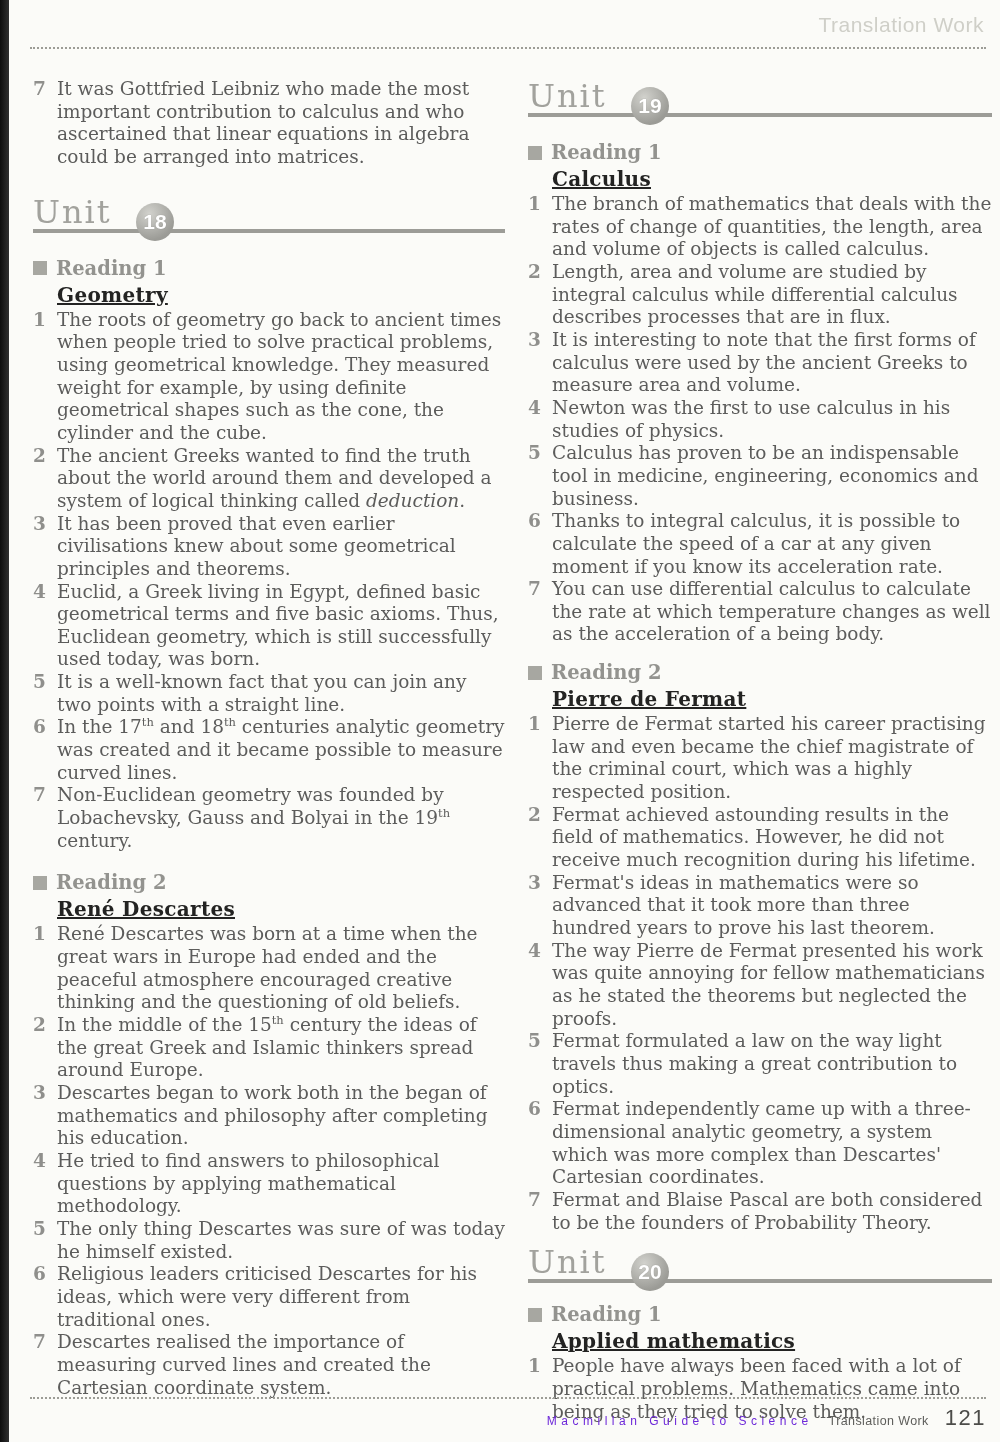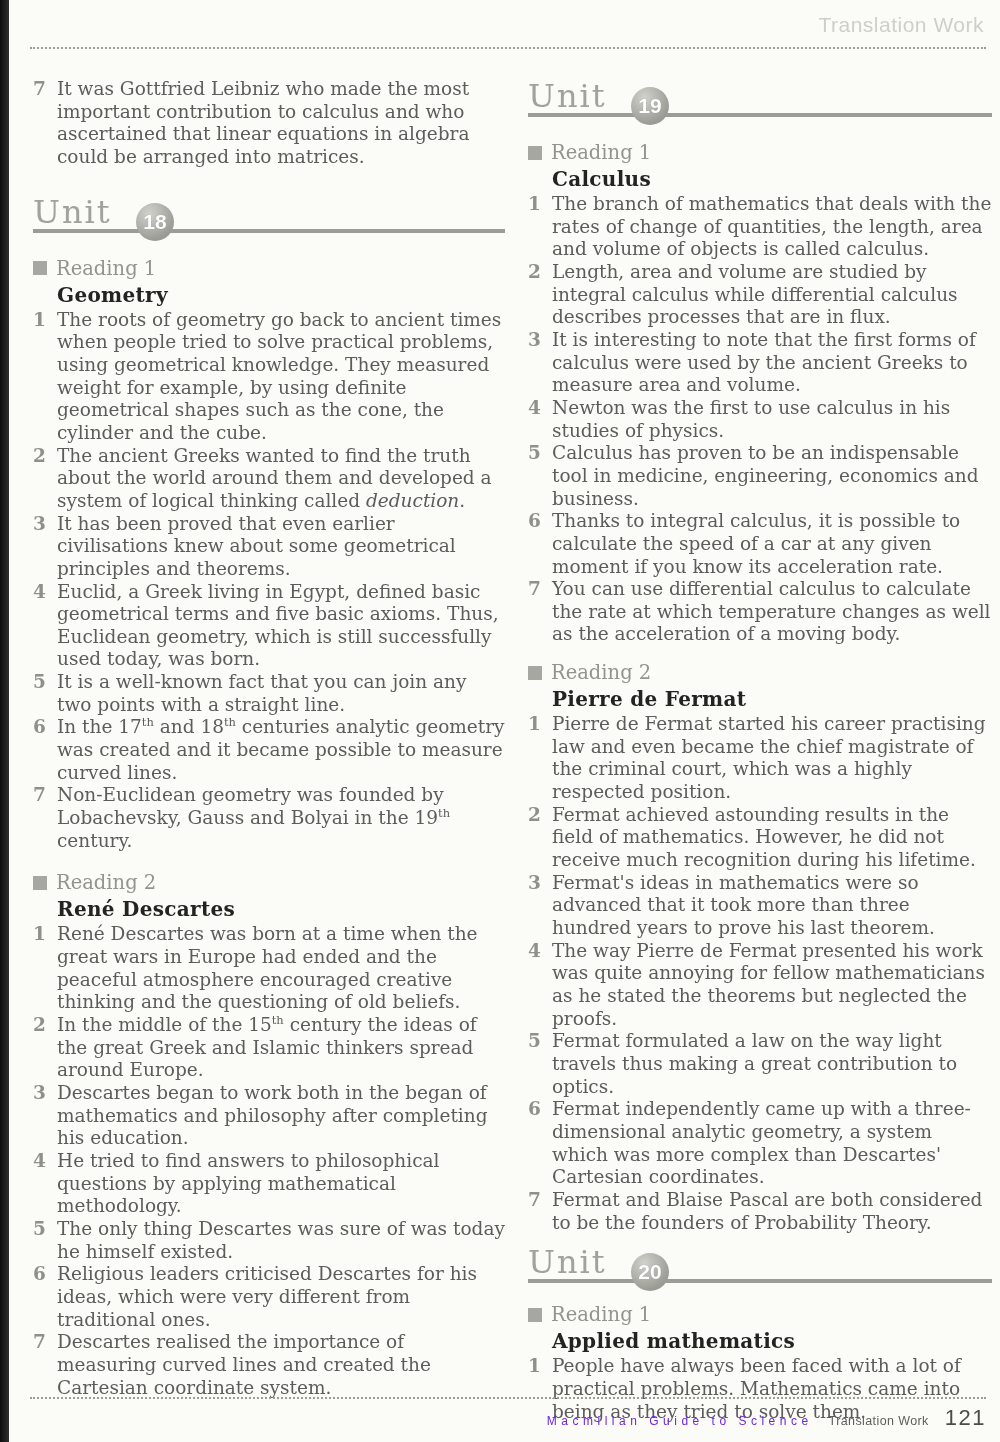--- a/index.html
+++ b/index.html
@@ -71,26 +71,26 @@
     color: #ffffff; font-weight: bold; font-size: 21px;
     font-family: "Liberation Sans", sans-serif;
     display: flex; align-items: center; justify-content: center;
     text-shadow: 0 0 1px #8a8a86;
     text-align: right;
   }
 
   
   .reading-label {
     display: flex; align-items: center; gap: 9px;
-    font-weight: normal; font-size: 19.5px; color: #93938f;
+    font-weight: bold; font-size: 19.5px; color: #93938f;
   }
   .reading-label .sq { width: 14px; height: 14px; background: #a7a7a1; flex: 0 0 14px; }
   .reading-title {
     margin: 3px 0 2px 24px;
-    font-weight: bold; font-size: 20px; color: #232322; letter-spacing: 0.3px;
+    font-weight: bold; font-size: 20px; color: #232322; letter-spacing: 0.3px; text-decoration: underline;
   }
 
   
   .mt-unit-left { margin-top: 23px; margin-bottom: 2px; }
   .mt-unit-right { margin-top: 8px; margin-bottom: 2px; }
   .mt-reading { margin-top: 19px; }
   .mt-reading-tight { margin-top: 15px; }
 </style>
 </head>
 <body>
@@ -218,21 +218,21 @@
   <div class="item">
     <span class="num">5</span>
     <span class="txt">Calculus has proven to be an indispensable tool in medicine, engineering, economics and business.</span>
   </div>
   <div class="item">
     <span class="num">6</span>
     <span class="txt">Thanks to integral calculus, it is possible to calculate the speed of a car at any given moment if you know its acceleration rate.</span>
   </div>
   <div class="item">
     <span class="num">7</span>
-    <span class="txt">You can use differential calculus to calculate the rate at which temperature changes as well as the acceleration of a moving body.</span>
+    <span class="txt">You can use differential calculus to calculate the rate at which temperature changes as well as the acceleration of a being body.</span>
   </div>
 
   <div class="reading-label mt-reading-tight">
     <span class="sq"></span>
     <span>Reading 2</span>
   </div>
   <div class="reading-title">Pierre de Fermat</div>
 
   <div class="item">
     <span class="num">1</span>

